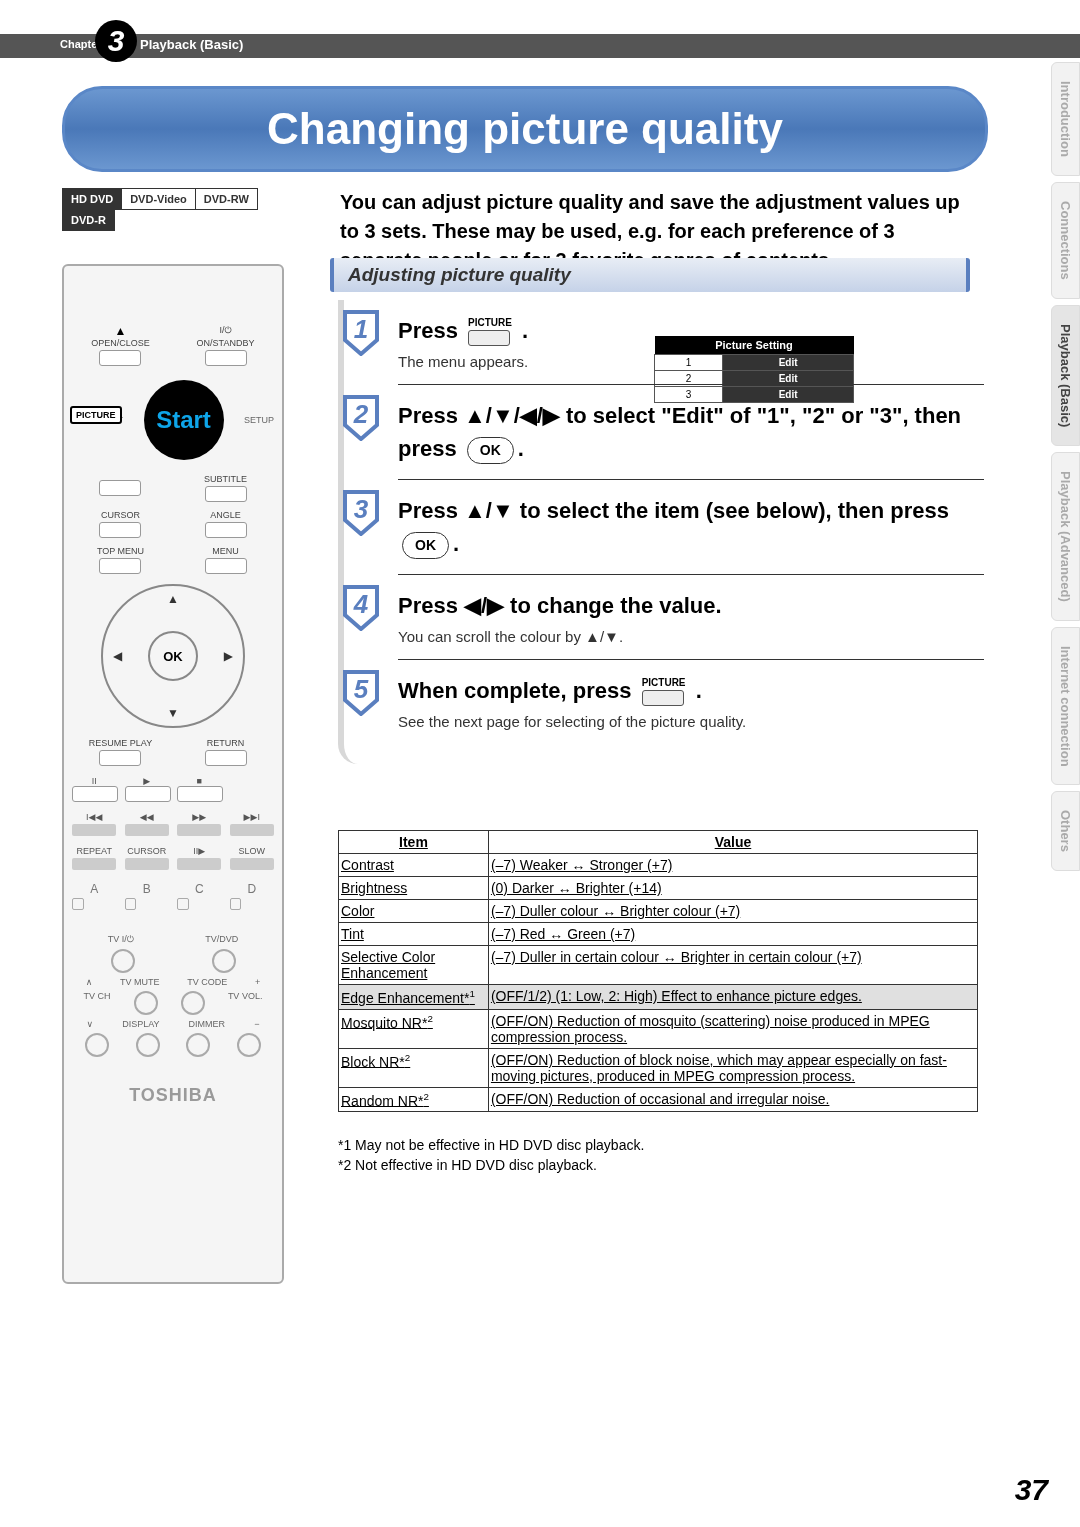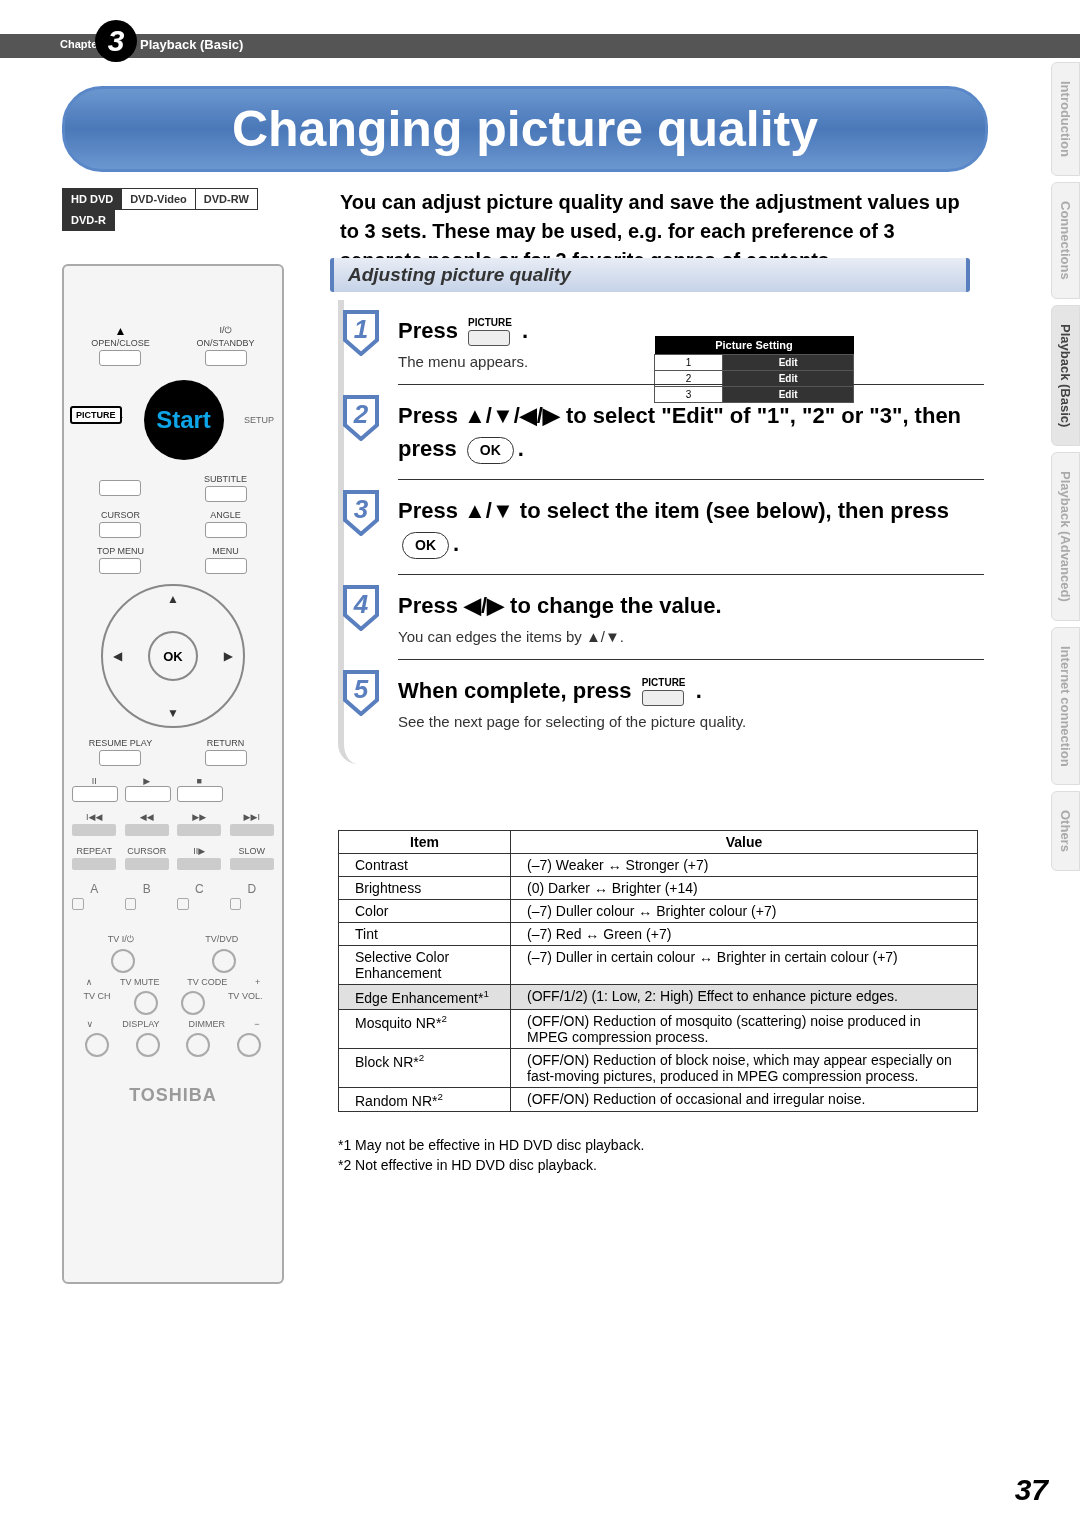--- a/index.html
+++ b/index.html
@@ -5,21 +5,21 @@
   body { margin:0; padding:0; font-family: Arial, Helvetica, sans-serif; background:#fff; color:#000; width:1080px; }
   .page { position:relative; width:1080px; height:1527px; }
   
   .header-bar { position:absolute; top:34px; left:0; width:1080px; height:24px; background:#555; }
   .chapter-num { position:absolute; top:20px; left:95px; z-index:2; }
   .chapter-num .circle { width:42px; height:42px; border-radius:50%; background:#000; color:#fff; display:flex; align-items:center; justify-content:center; font-size:30px; font-weight:bold; font-style:italic; }
   .chapter-label { position:absolute; top:38px; left:60px; color:#fff; font-size:11px; font-weight:bold; }
   .chapter-title-txt { position:absolute; top:37px; left:140px; color:#fff; font-size:13px; font-weight:bold; }
 
   
-  .title-bar { position:absolute; top:86px; left:62px; width:920px; height:80px; border:3px solid #5a87c7; border-radius:40px; background:linear-gradient(to bottom,#6b97d0,#4a78b8,#6b97d0); color:#fff; display:flex; align-items:center; justify-content:center; font-size:50px; font-weight:bold; }
+  .title-bar { position:absolute; top:86px; left:62px; width:920px; height:80px; border:3px solid #5a87c7; border-radius:40px; background:linear-gradient(to bottom,#6b97d0,#4a78b8,#6b97d0); color:#fff; display:flex; align-items:center; justify-content:center; font-size:44px; font-weight:bold; }
 
   
   .badges { position:absolute; top:188px; left:62px; }
   .badge { display:inline-block; border:1px solid #333; font-size:11px; font-weight:bold; padding:4px 8px; margin-right:-1px; }
   .badge.dark { background:#333; color:#fff; }
   .badge.light { background:#fff; color:#333; }
   .badge-row2 { margin-top:-1px; }
 
   
   .intro { position:absolute; top:188px; left:340px; width:620px; font-size:20px; font-weight:bold; line-height:1.45; }
@@ -43,21 +43,21 @@
   
   .psetting { position:absolute; top:336px; left:654px; width:200px; }
   .psetting table { border-collapse:collapse; width:100%; }
   .psetting th { background:#000; color:#fff; font-size:11px; padding:3px; text-align:center; }
   .psetting td { border:1px solid #555; font-size:10px; text-align:center; padding:2px 4px; background:#fff; color:#000; }
   .psetting .edit { background:#333; color:#fff; font-weight:bold; }
 
   
   .vtable { position:absolute; top:830px; left:338px; width:640px; }
   .vtable table { border-collapse:collapse; width:100%; }
-  .vtable th, .vtable td { border:1px solid #333; font-size:14px; padding:3px 16px; text-align:left; vertical-align:top; }
+  .vtable th, .vtable td { border:1px solid #333; font-size:14px; padding:3px 2px; text-align:left; vertical-align:top;text-decoration:underline; }
   .vtable th { text-align:center; font-weight:bold; }
   .vtable .shade { background:#e0e0e0; }
   .footnotes { font-size:14px; margin-top:24px; line-height:1.4; }
 
   
   .side-tabs { position:absolute; right:0; top:62px; }
   .side-tab { writing-mode:vertical-rl; text-orientation:mixed; font-size:13px; font-weight:bold; color:#aaa; padding:18px 6px; border-radius:6px 0 0 6px; text-align:center; margin-bottom:6px; background:#f2f2f2; border:1px solid #ddd; }
   .side-tab.active { background:#e5e5e5; color:#444; }
 
   
@@ -181,21 +181,21 @@
   </div>
 
   <div class="step">
     <div class="step-num" style="left:-57px;">
       <svg width="40" height="46">
             <polygon points="4,2 36,2 36,30 20,44 4,30" fill="#fff" stroke="#5a7fbf" stroke-width="4"></polygon>
             <text x="20" y="28" text-anchor="middle" font-size="26" font-weight="bold" font-style="italic" fill="#5a7fbf">4</text>
           </svg>
     </div>
     <div class="step-main">Press ◀/▶ to change the value.</div>
-    <div class="step-sub">You can edges the items by ▲/▼.</div>
+    <div class="step-sub">You can scroll the colour by ▲/▼.</div>
   </div>
 
   <div class="step">
     <div class="step-num" style="left:-57px;">
       <svg width="40" height="46">
             <polygon points="4,2 36,2 36,30 20,44 4,30" fill="#fff" stroke="#5a7fbf" stroke-width="4"></polygon>
             <text x="20" y="28" text-anchor="middle" font-size="26" font-weight="bold" font-style="italic" fill="#5a7fbf">5</text>
           </svg>
     </div>
     <div class="step-main">

